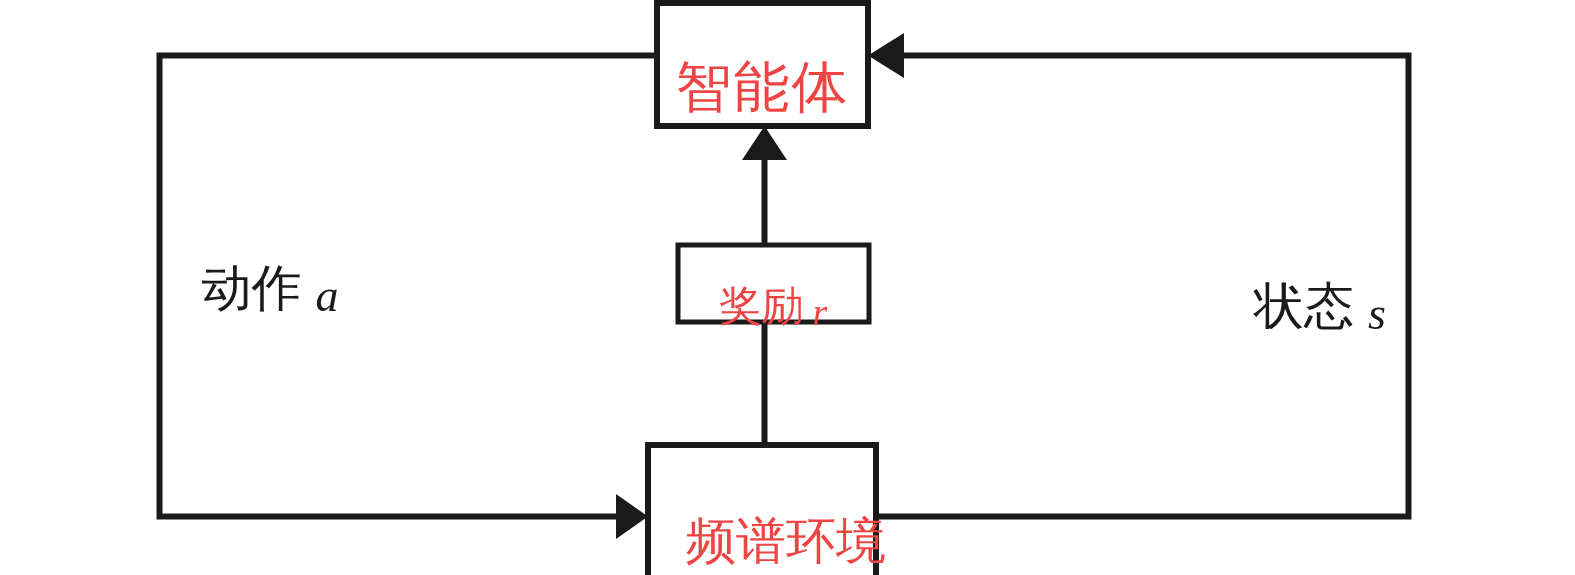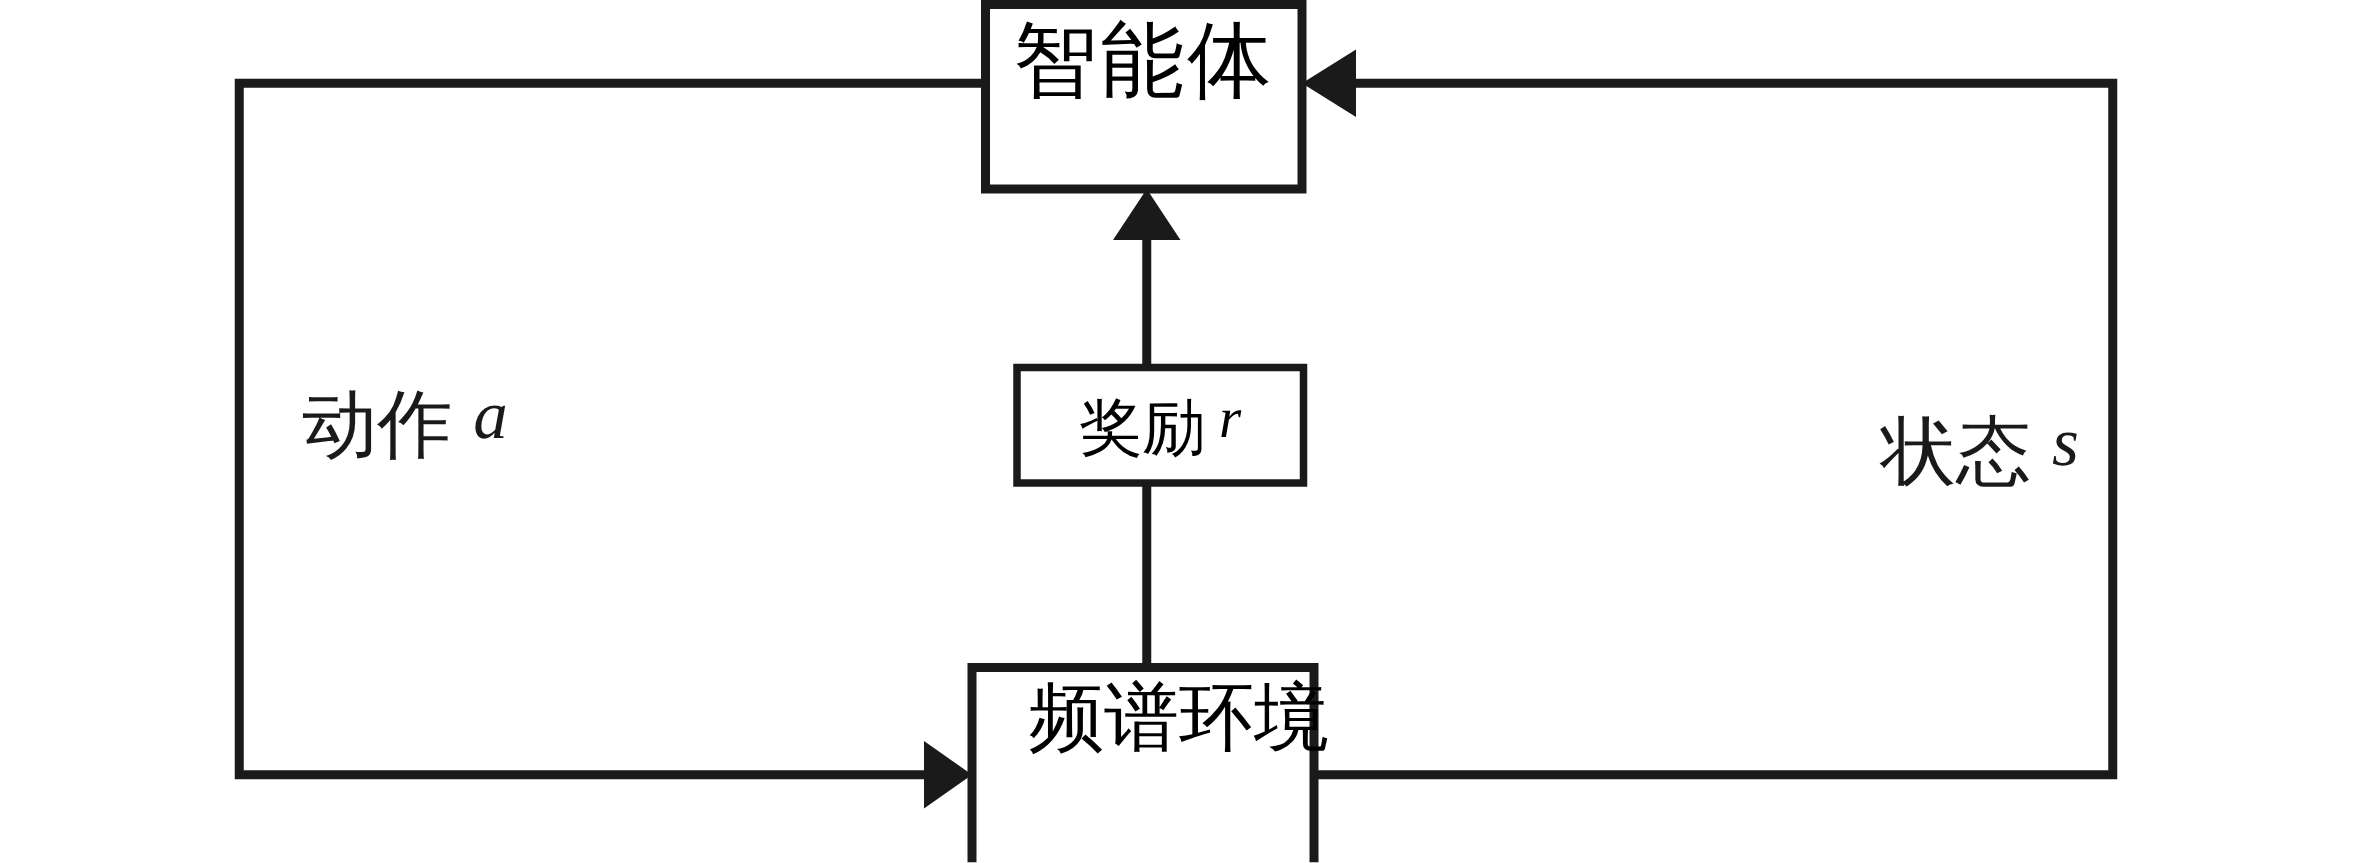--- a/index.html
+++ b/index.html
@@ -18,30 +18,30 @@
   svg.diagram {
     position: absolute;
     left: 0;
     top: 0;
     width: 1575px;
     height: 575px;
   }
   .box-label {
     position: absolute;
     display: flex;
-    align-items: flex-start;
+    align-items: flex-end;
     justify-content: center;
-    color: #000000;
+    color: #ef4444;
     white-space: nowrap;
     pointer-events: none;
   }
   .edge-label {
     position: absolute;
     display: flex;
-    align-items: flex-start;
+    align-items: flex-end;
     justify-content: center;
     color: #1a1a1a;
     white-space: nowrap;
   }
   .cjk {
     font-family: "Liberation Serif", "DejaVu Serif", serif;
     font-weight: 400;
   }
   .sym {
     font-family: "Liberation Serif", "DejaVu Serif", serif;

